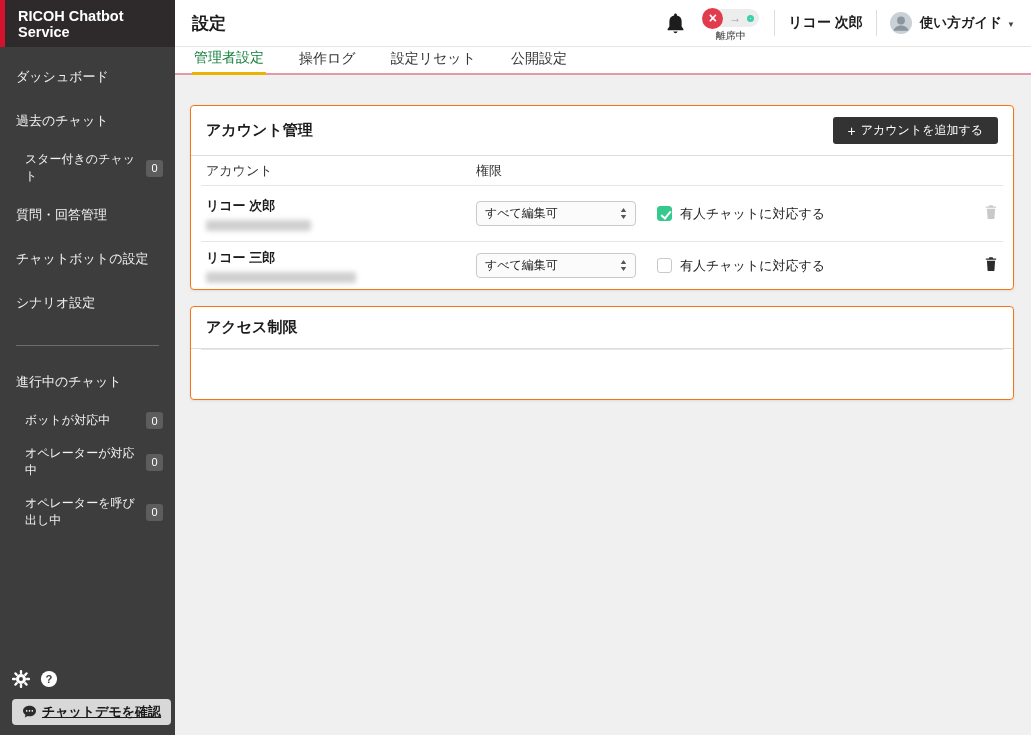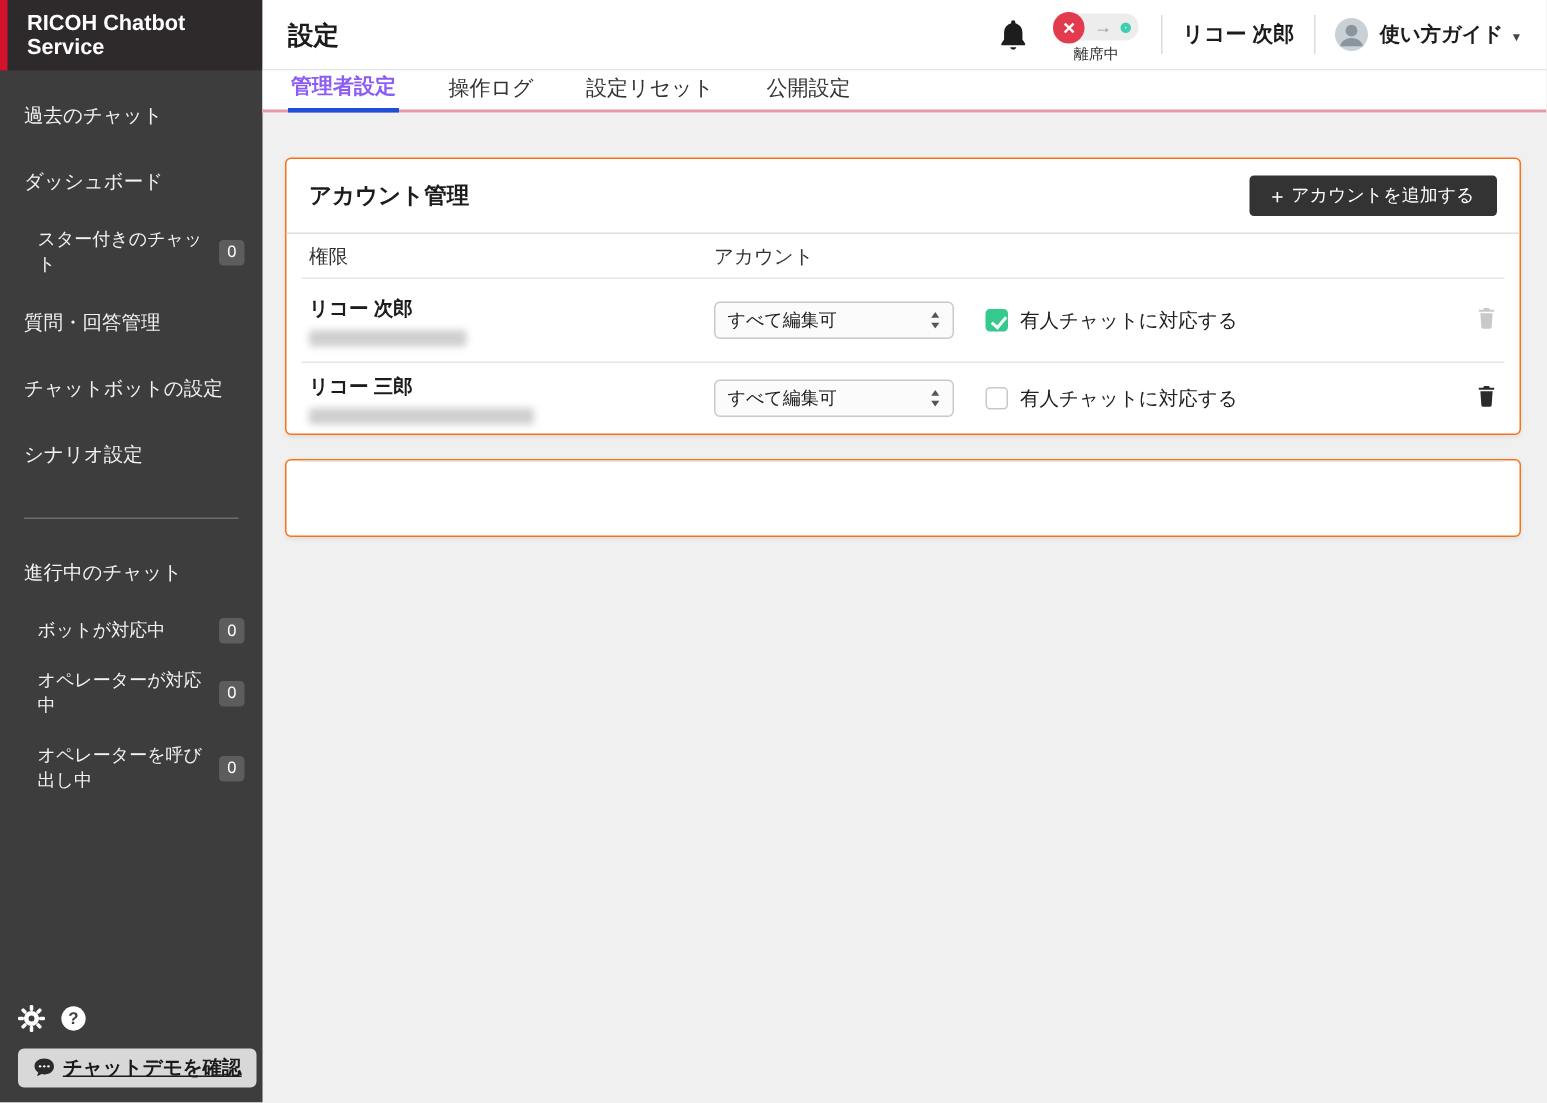--- a/index.html
+++ b/index.html
@@ -44,21 +44,21 @@
   .vdiv { width:1px; height:26px; background:#dcdcdc; margin:0 13px; }
   .user-name { font-size:14px; font-weight:bold; color:#1c1c1c; }
   .avatar { width:22px; height:22px; border-radius:50%; overflow:hidden; margin-right:8px; flex:none; }
   .guide { font-size:13.5px; font-weight:bold; color:#1c1c1c; cursor:pointer; }
   .caret { font-size:8px; color:#444; margin-left:5px; }
 
   
   .tabbar { background:#fff; display:flex; align-items:flex-end; padding-left:17px;
             border-bottom:2px solid #e39aa6; }
   .tab { font-size:14px; color:#333; margin-right:31px; padding:2px 2px 5px 2px; cursor:pointer; }
-  .tab.active { color:#8b5cf6; font-weight:bold; border-bottom:3px solid #1d4ed8; margin-bottom:-2px; }
+  .tab.active { color:#15803d; font-weight:normal; border-bottom:3px solid #eab308; margin-bottom:-2px; }
 
   
   .content { flex:1; padding:30px 17px 0 15px; }
   .card { background:#fff; border:1px solid #f97316; border-radius:4px;
           box-shadow:0 1px 3px rgba(0,0,0,0.08); margin-bottom:16px; }
   .card-header { display:flex; align-items:center; justify-content:space-between;
                  padding:11px 15px; border-bottom:1px solid #dedede; }
   .card-title { font-size:15px; font-weight:bold; color:#1c1c1c; }
   .btn-dark { background:#333; color:#fff; border:none; border-radius:3px; font-size:12px;
               padding:5px 15px; display:flex; align-items:center; gap:5px; cursor:pointer;
@@ -94,22 +94,22 @@
 </style>
 </head>
 <body>
 
 <div class="app">
 
   <aside class="sidebar">
     <div class="brand">RICOH Chatbot Service</div>
 
     <nav class="nav">
+      <div class="nav-item">ダッシュボード</div>
       <div class="nav-item">過去のチャット</div>
-      <div class="nav-item">ダッシュボード</div>
       <div class="nav-sub">
         <span>スター付きのチャット</span>
         <span class="badge">0</span>
       </div>
       <div class="nav-item">質問・回答管理</div>
       <div class="nav-item">チャットボットの設定</div>
       <div class="nav-item">シナリオ設定</div>
 
       <hr class="nav-divider">
 
@@ -218,22 +218,22 @@
       <section class="card">
         <div class="card-header">
           <div class="card-title">アカウント管理</div>
           <button class="btn-dark">
             <span class="plus-glyph">+</span>
             <span>アカウントを追加する</span>
           </button>
         </div>
 
         <div class="grid-row cols-row">
+          <div>アカウント</div>
           <div>権限</div>
-          <div>アカウント</div>
           <div></div>
             <div></div>
         </div>
         <hr class="hr-inset">
 
         <div class="grid-row acct-row1">
           <div>
             <div class="acct-name">リコー 次郎</div>
             <div class="redact redact-1"></div>
           </div>
@@ -274,19 +274,22 @@
           </label>
           <button class="trash">
             <svg width="14" height="16" viewBox="0 0 24 26">
               <path d="M9.2 1.5h5.6l1 2h5v2.4H3.2V3.5h5zM5 7.5h14l-1.1 16a1.8 1.8 0 0 1-1.8 1.7H7.9A1.8 1.8 0 0 1 6.1 23.5z"></path>
             </svg>
           </button>
         </div>
       </section>
 
       <section class="card">
+        <div class="card-header">
+          <div class="card-title">アクセス制限</div>
+        </div>
         <hr class="hr-inset">
         <div class="card-spacer"></div>
       </section>
 
     </div>
   </div>
 </div>
 
 </body></html>

